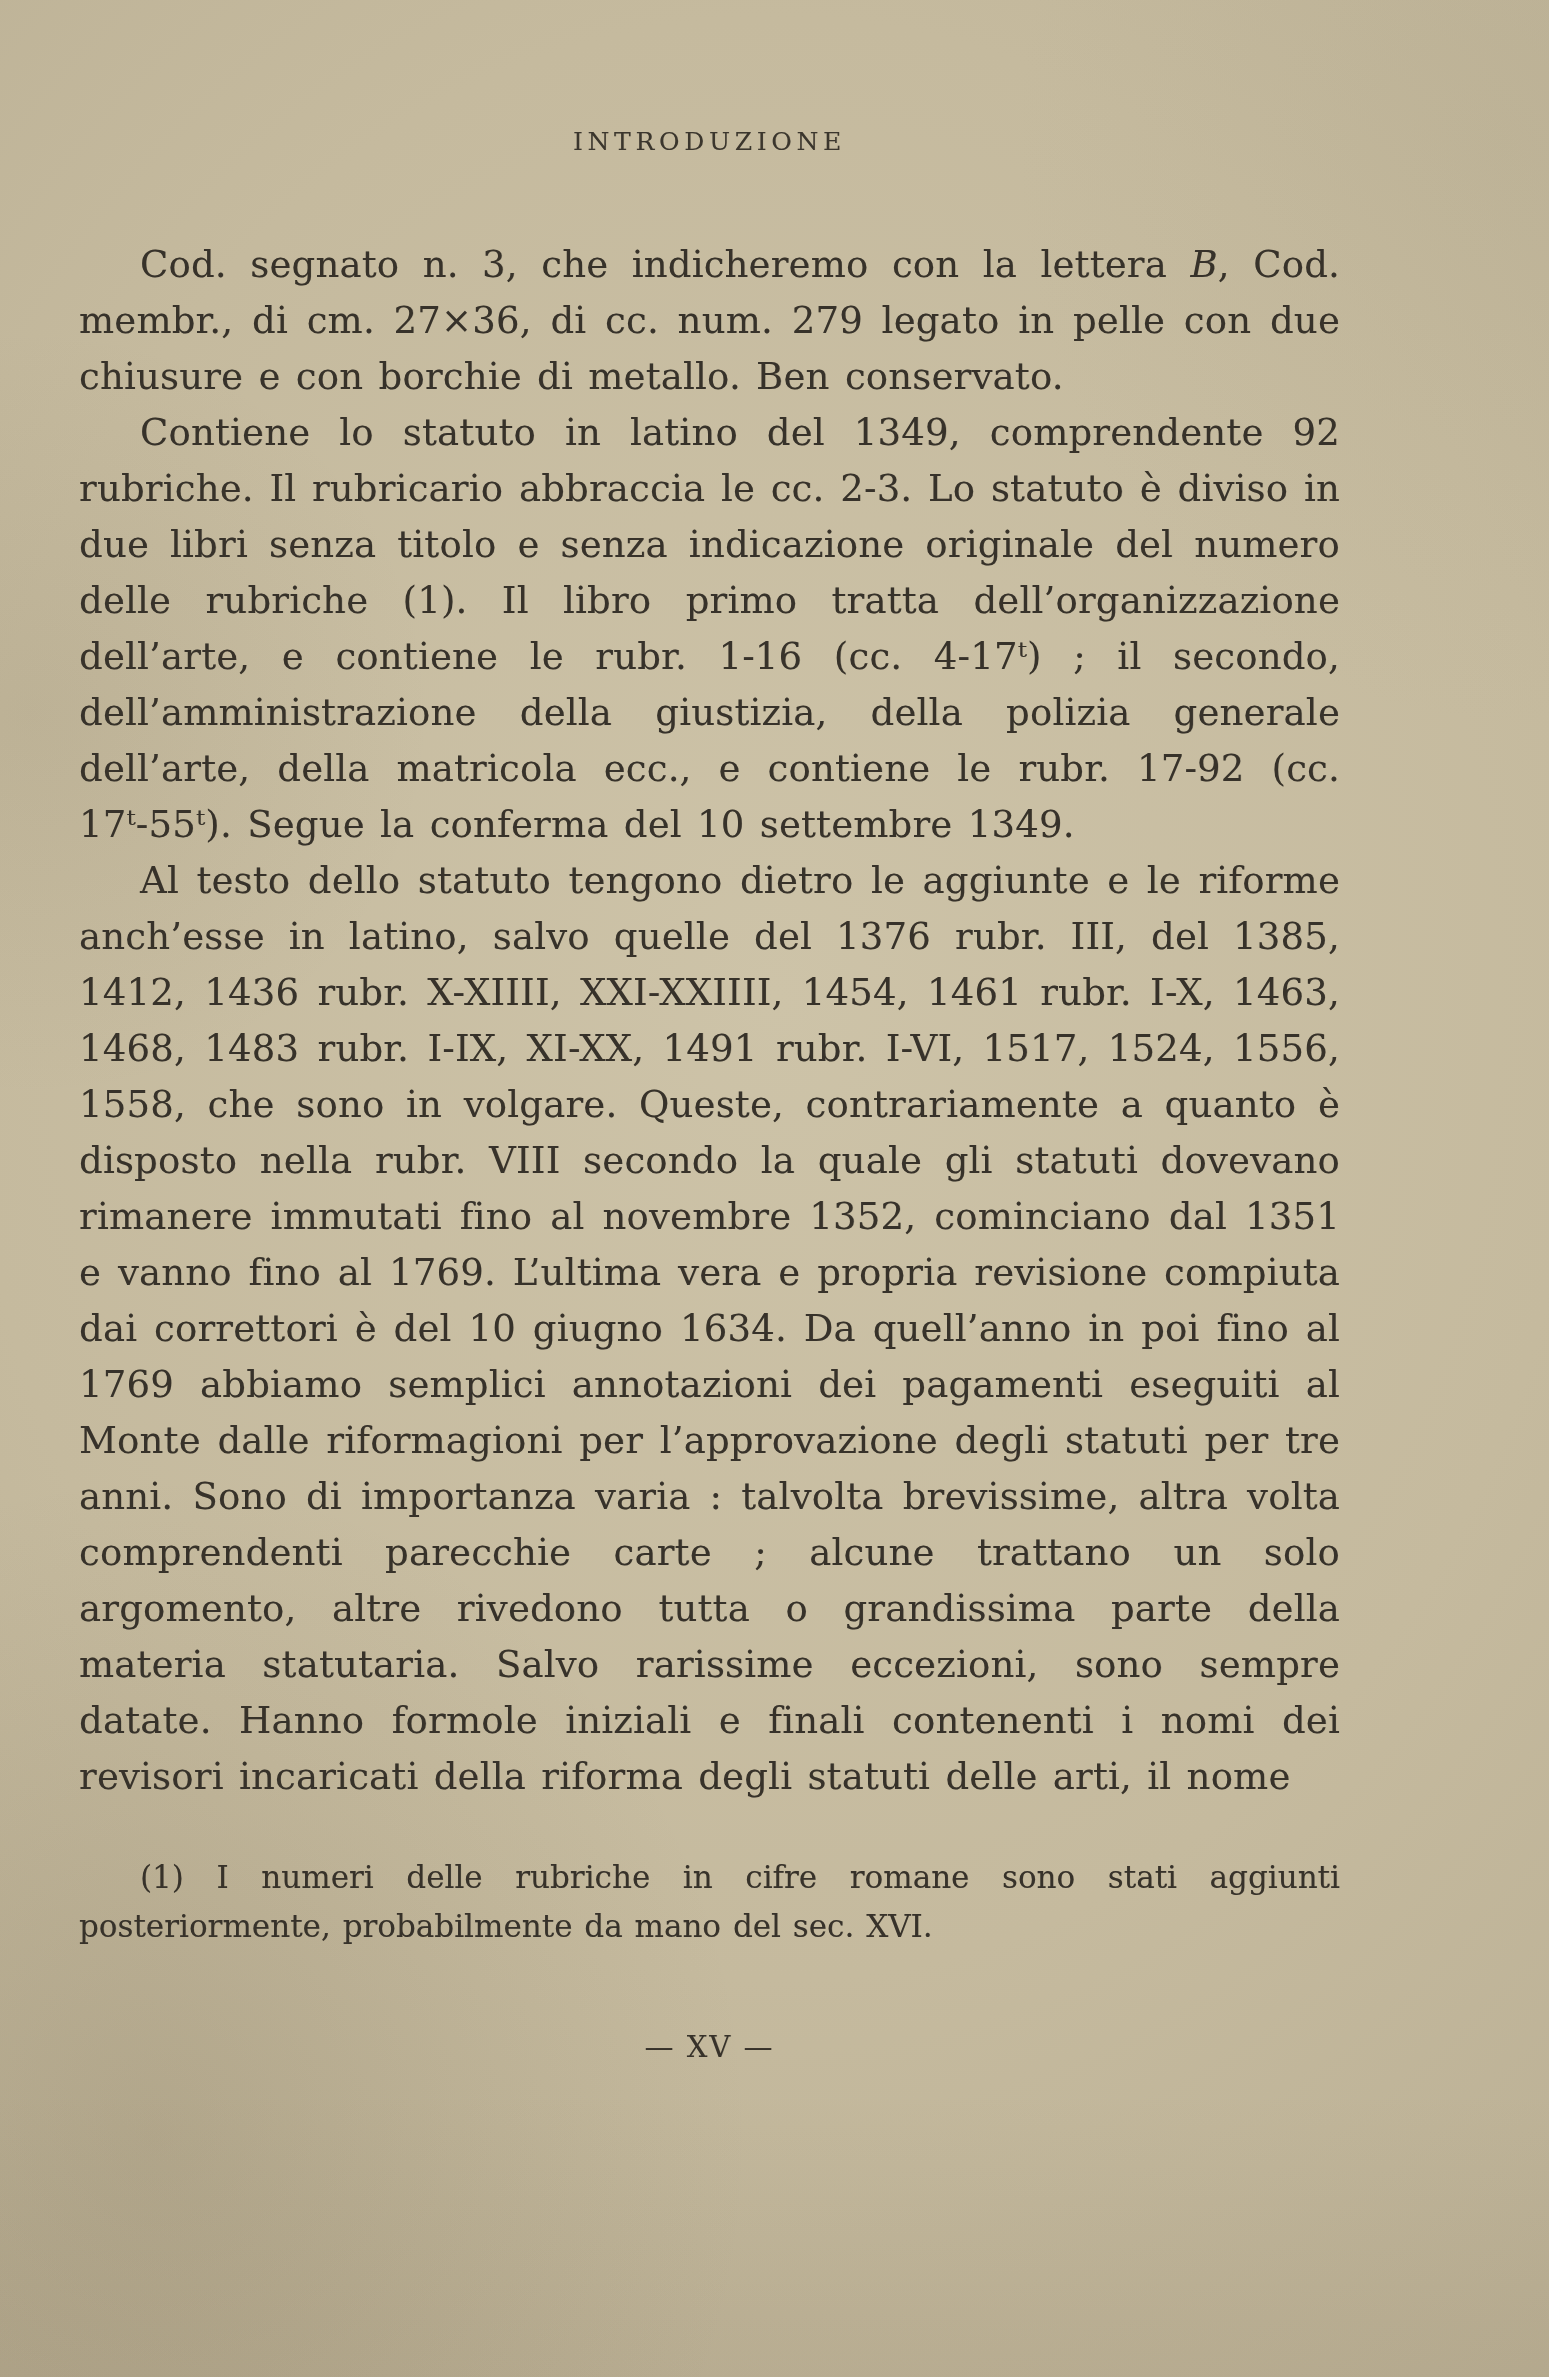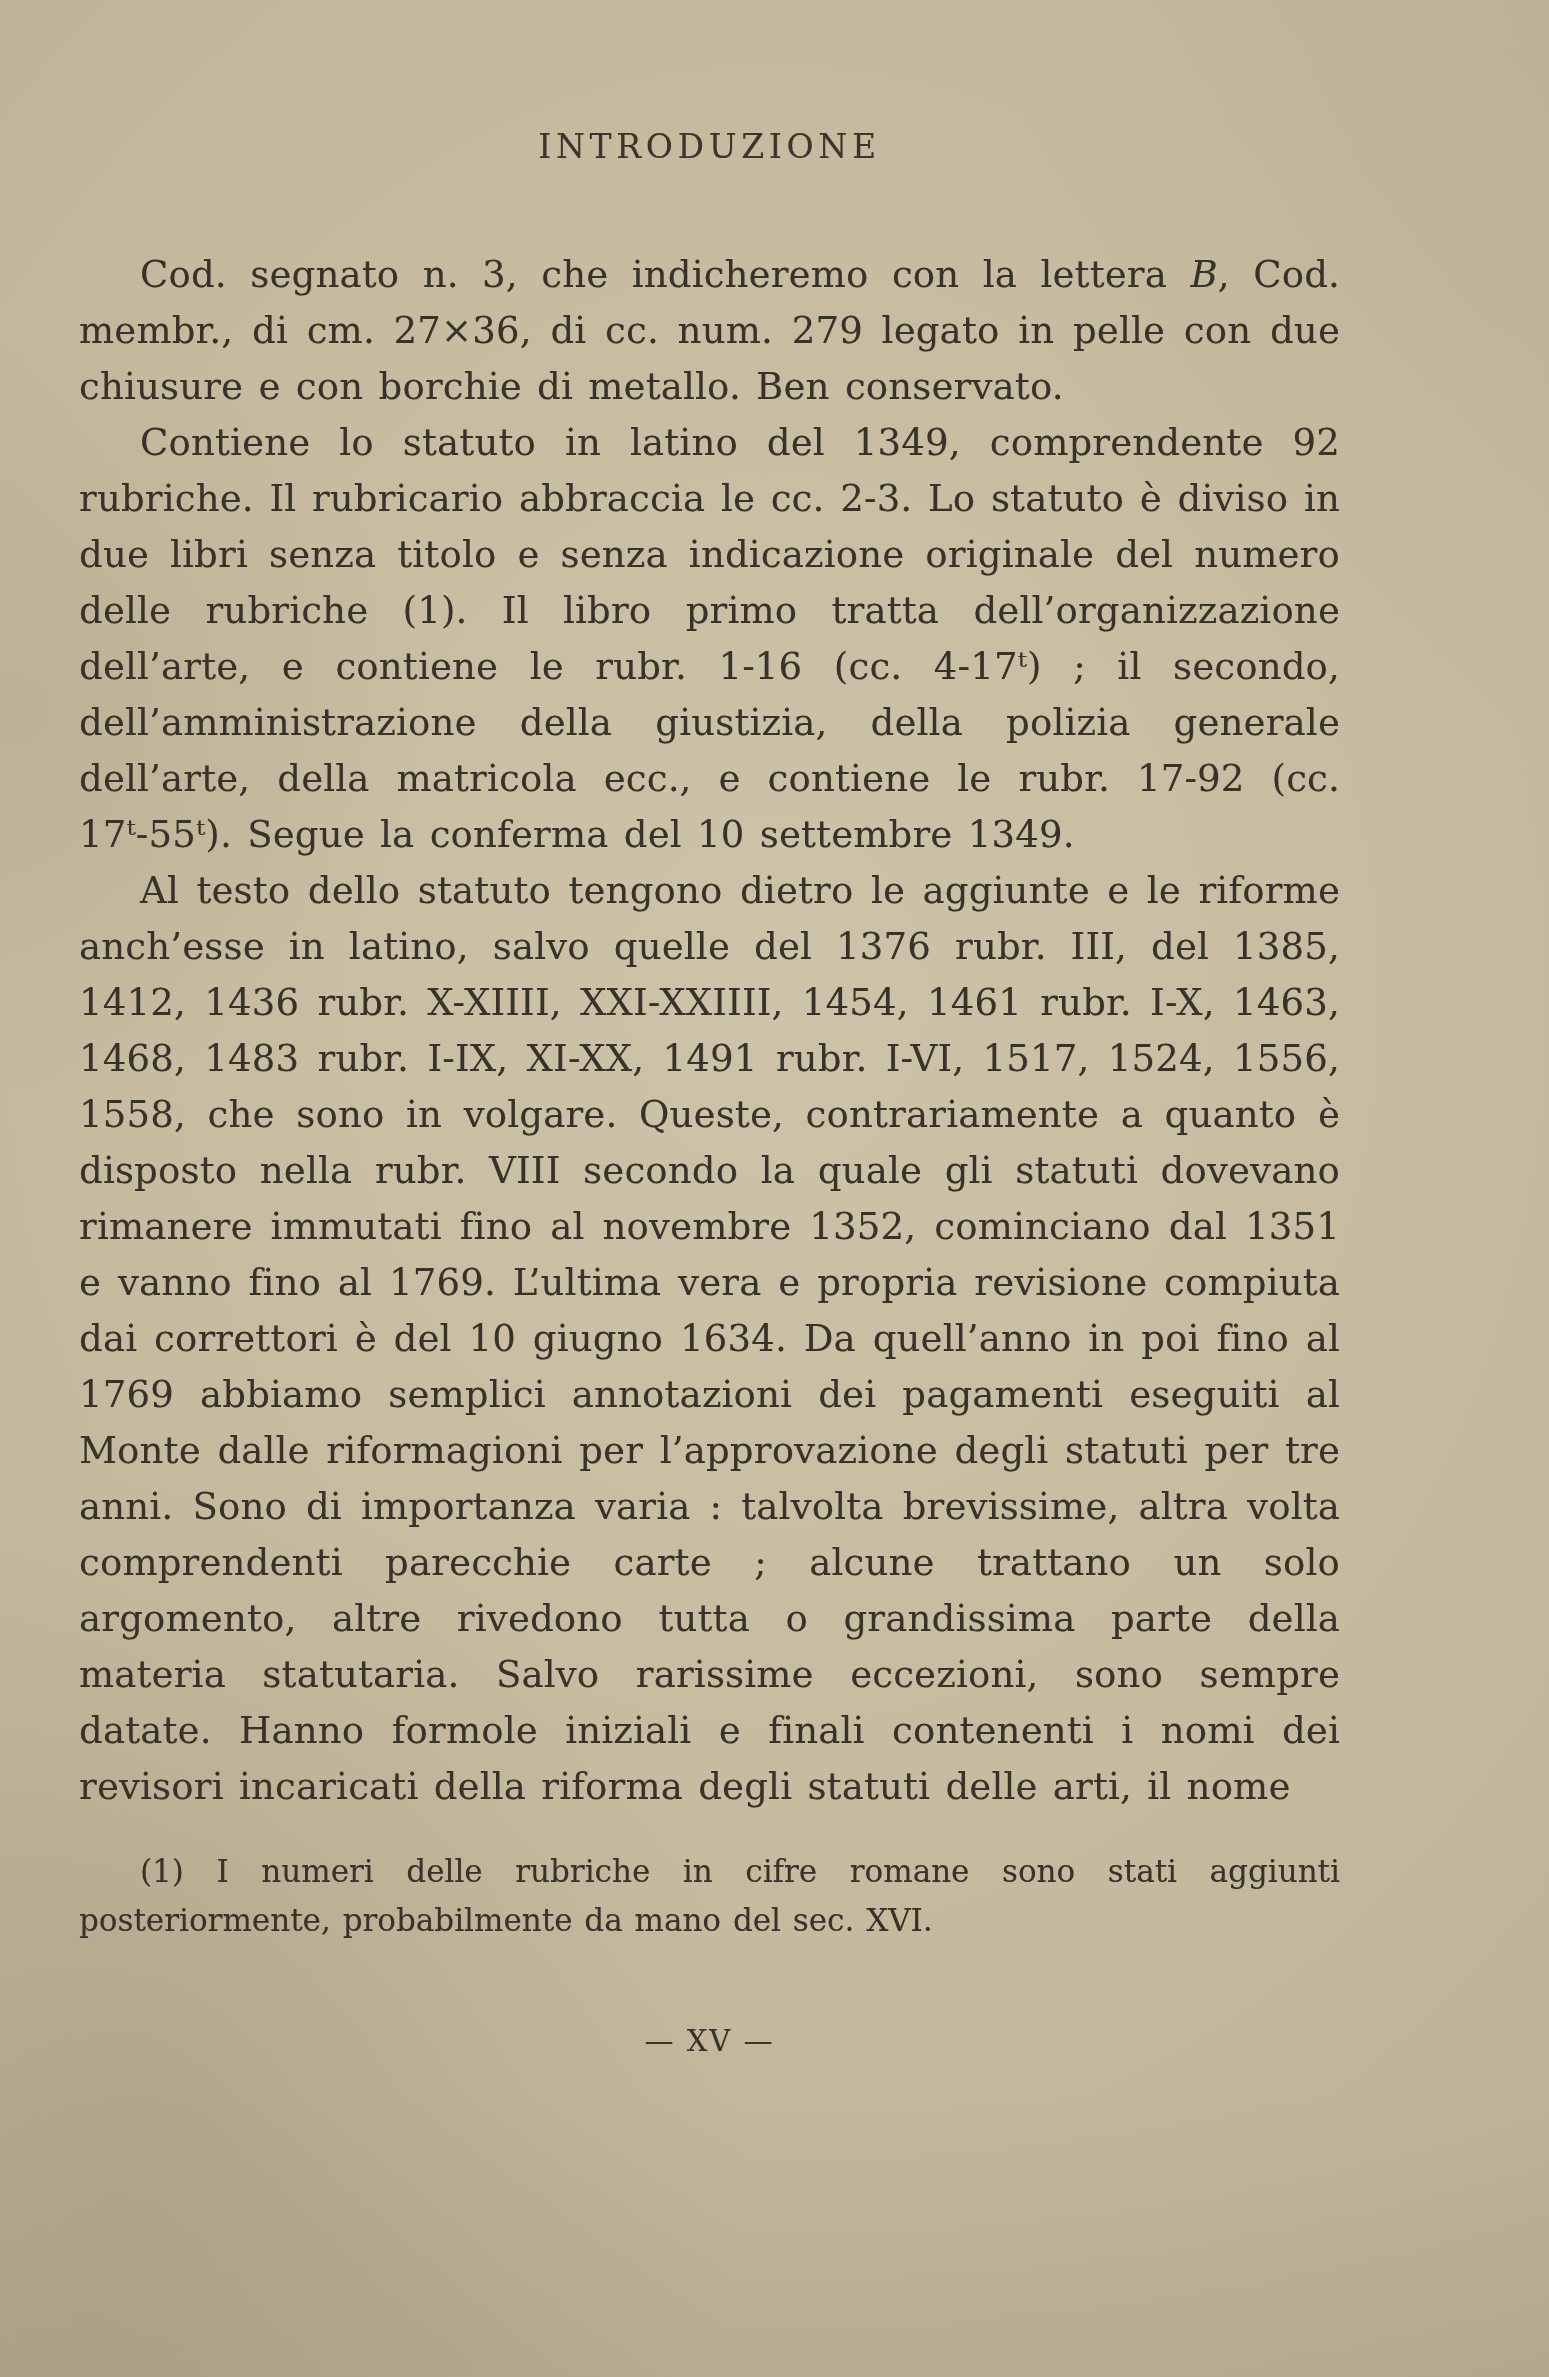--- a/index.html
+++ b/index.html
@@ -33,21 +33,21 @@
     left: 79px;
     top: 0;
     width: 1261px;
     color: #37322a;
     text-shadow: 0.3px 0.3px 0.5px rgba(55, 50, 42, 0.28);
   }
 
   .running-header {
     margin-top: 127px;
     text-align: center;
-    font-size: 33px;
+    font-size: 25px;
     letter-spacing: 4.7px;
     color: #3b362d;
   }
 
   .section-heading {
     margin-top: 99px;
     text-align: center;
     font-size: 39px;
     letter-spacing: 1.3px;
   }
@@ -61,21 +61,21 @@
     letter-spacing: 0.2px;
   }
 
   .body-par {
     text-indent: 61px;
   }
 
   .italic { font-style: italic; }
 
   .footnote {
-    margin-top: 32px;
+    margin-top: 48px;
     font-size: 31px;
     line-height: 49px;
     text-align: justify;
     text-indent: 61px;
     word-spacing: 2px;
   }
 
   .page-number {
     margin-top: 79px;
     text-align: center;

